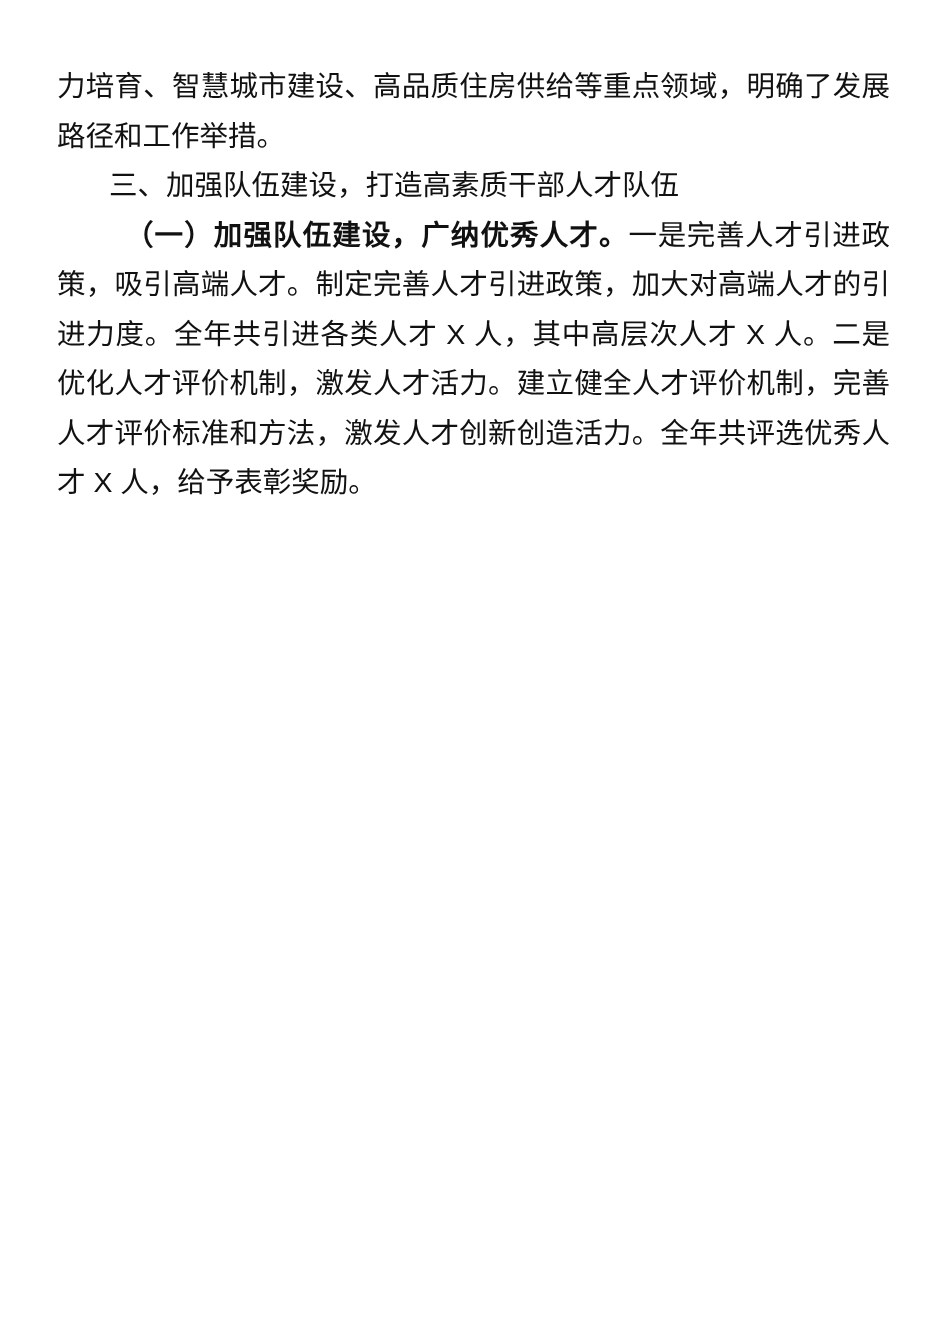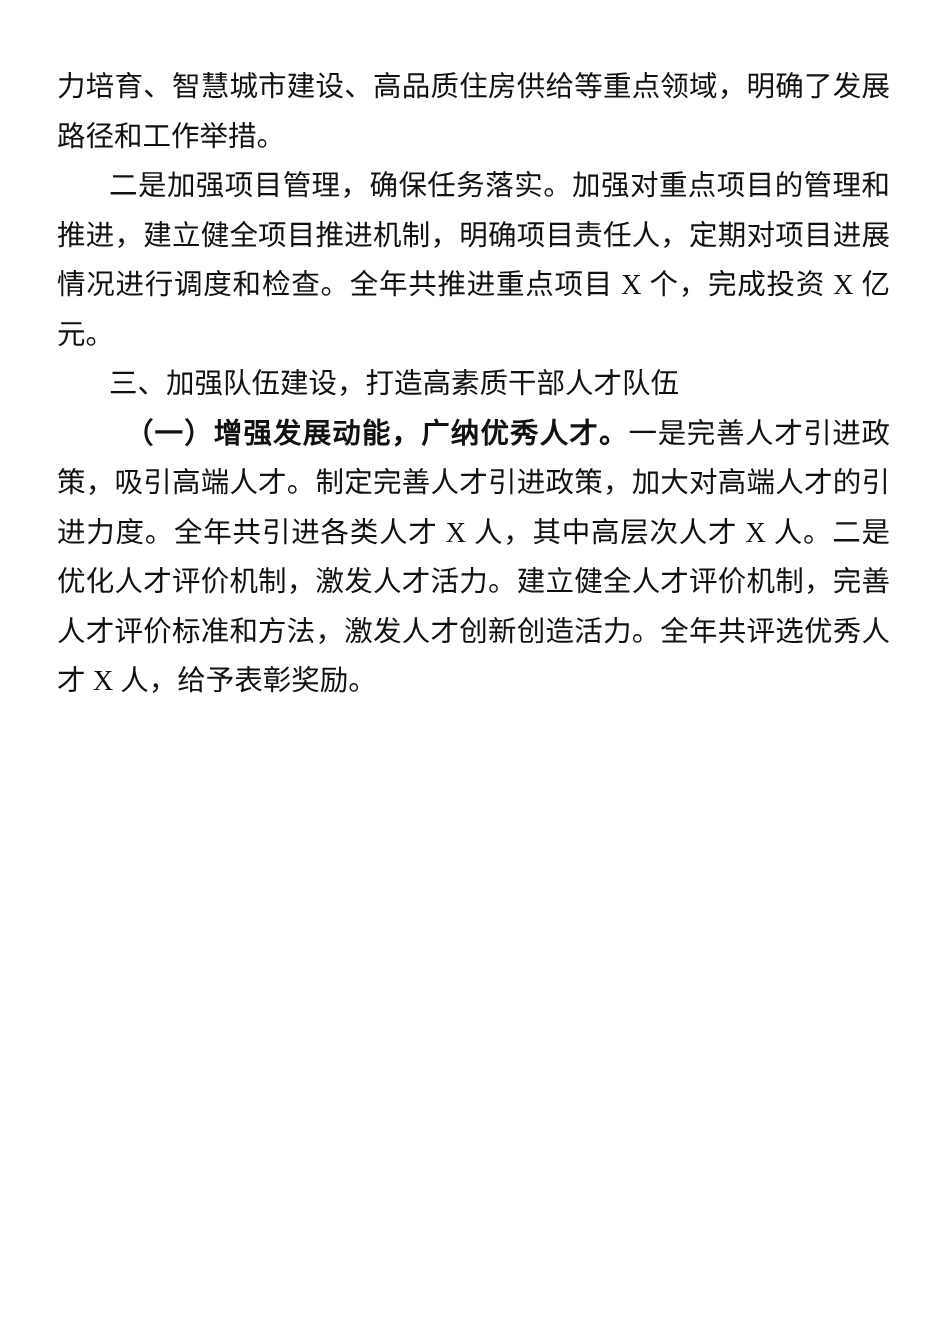--- a/index.html
+++ b/index.html
@@ -17,21 +17,21 @@
     box-sizing: border-box;
   }
   .doc-body {
     position: absolute;
     left: 57px;
     top: 62px;
     width: 833px;
   }
   .para {
     margin: 0;
-    font-family: Liberation Serif, serif;
+    font-family: Liberation Sans, sans-serif;
     font-size: 28.5px;
     line-height: 49.5px;
     color: #111111;
     text-align: justify;
     text-justify: inter-character;
     word-break: break-all;
     letter-spacing: 0px;
     font-weight: 400;
   }
   .para.continuation {
@@ -49,22 +49,21 @@
   }
 </style>
 </head>
 <body>
 
 <div class="page">
   <div class="doc-body">
 
     <p class="para continuation">力培育、智慧城市建设、高品质住房供给等重点领域，明确了发展路径和工作举措。</p>
 
-    <p class="para indent2">二是加强项目管理，确保任务落实。加强对重点项目的管理和推进，建立健全项目推进机制，明确项目责任人，定期对项目进展情况进行调度和检查。全年共推进重点项目 X 个，完成投资 X 亿元。</p>
 
 
 
     <p class="para indent2">三、加强队伍建设，打造高素质干部人才队伍</p>
 
-    <p class="para indent-head"><span class="lead-bold">（一）增强发展动能，广纳优秀人才。</span><span>一是完善人才引进政策，吸引高端人才。制定完善人才引进政策，加大对高端人才的引进力度。全年共引进各类人才 X 人，其中高层次人才 X 人。二是优化人才评价机制，激发人才活力。建立健全人才评价机制，完善人才评价标准和方法，激发人才创新创造活力。全年共评选优秀人才 X 人，给予表彰奖励。</span></p>
+    <p class="para indent-head"><span class="lead-bold">（一）加强队伍建设，广纳优秀人才。</span><span>一是完善人才引进政策，吸引高端人才。制定完善人才引进政策，加大对高端人才的引进力度。全年共引进各类人才 X 人，其中高层次人才 X 人。二是优化人才评价机制，激发人才活力。建立健全人才评价机制，完善人才评价标准和方法，激发人才创新创造活力。全年共评选优秀人才 X 人，给予表彰奖励。</span></p>
 
   </div>
 </div>
 
 </body></html>

